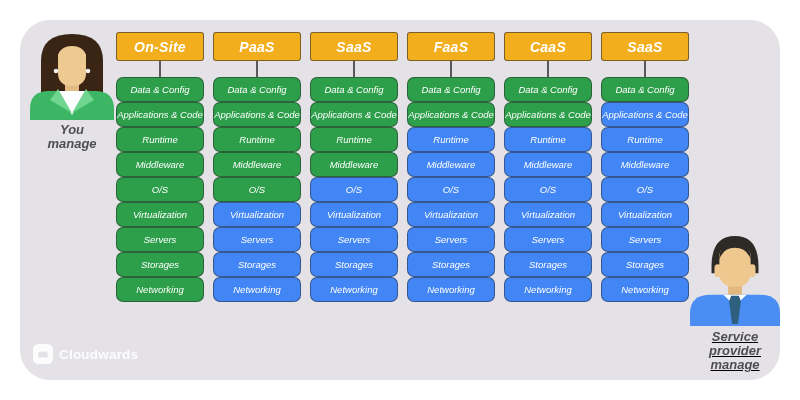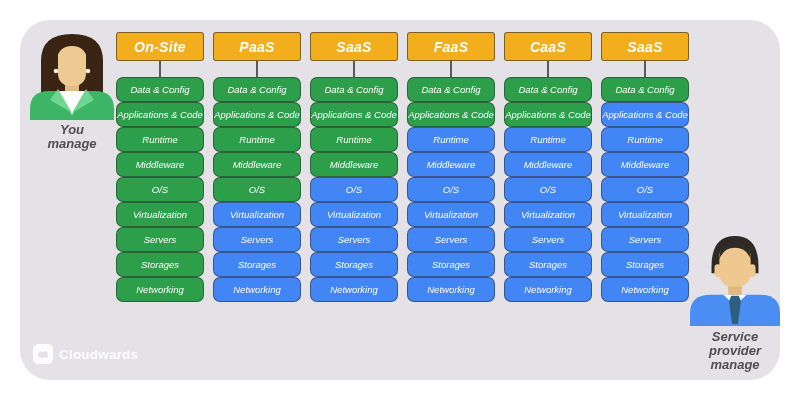--- a/index.html
+++ b/index.html
@@ -30,21 +30,21 @@
     border:1px solid rgba(40,40,40,.5);border-radius:7px;
     color:var(--text-on-fill,#fff);font-size:9.5px;font-style:italic;
     display:flex;align-items:center;justify-content:center;white-space:nowrap;
   }
   .col-header + .cell{margin-top:16px;}
   .cell.user{background:var(--user-managed,#2d9e4a);}
   .cell.provider{background:var(--provider-managed,#4285f4);}
   
   .person{position:absolute;display:flex;flex-direction:column;align-items:center;}
   .person-left{left:27px;top:27px;width:90px;}
-  .person-right{left:690px;top:232px;width:90px;}
+  .person-right{left:690px;top:232px;width:90px;text-decoration:underline;}
   .person-label{
     margin-top:3px;text-align:center;color:#4f4f4f;
     font-style:italic;font-weight:bold;font-size:13px;line-height:14px;
   }
   
   .logo{position:absolute;left:33px;top:344px;display:flex;align-items:center;gap:6px;}
   .logo-text{
     color:rgba(255,255,255,.9);font-weight:bold;font-size:13.5px;letter-spacing:.2px;
   }
 </style>

